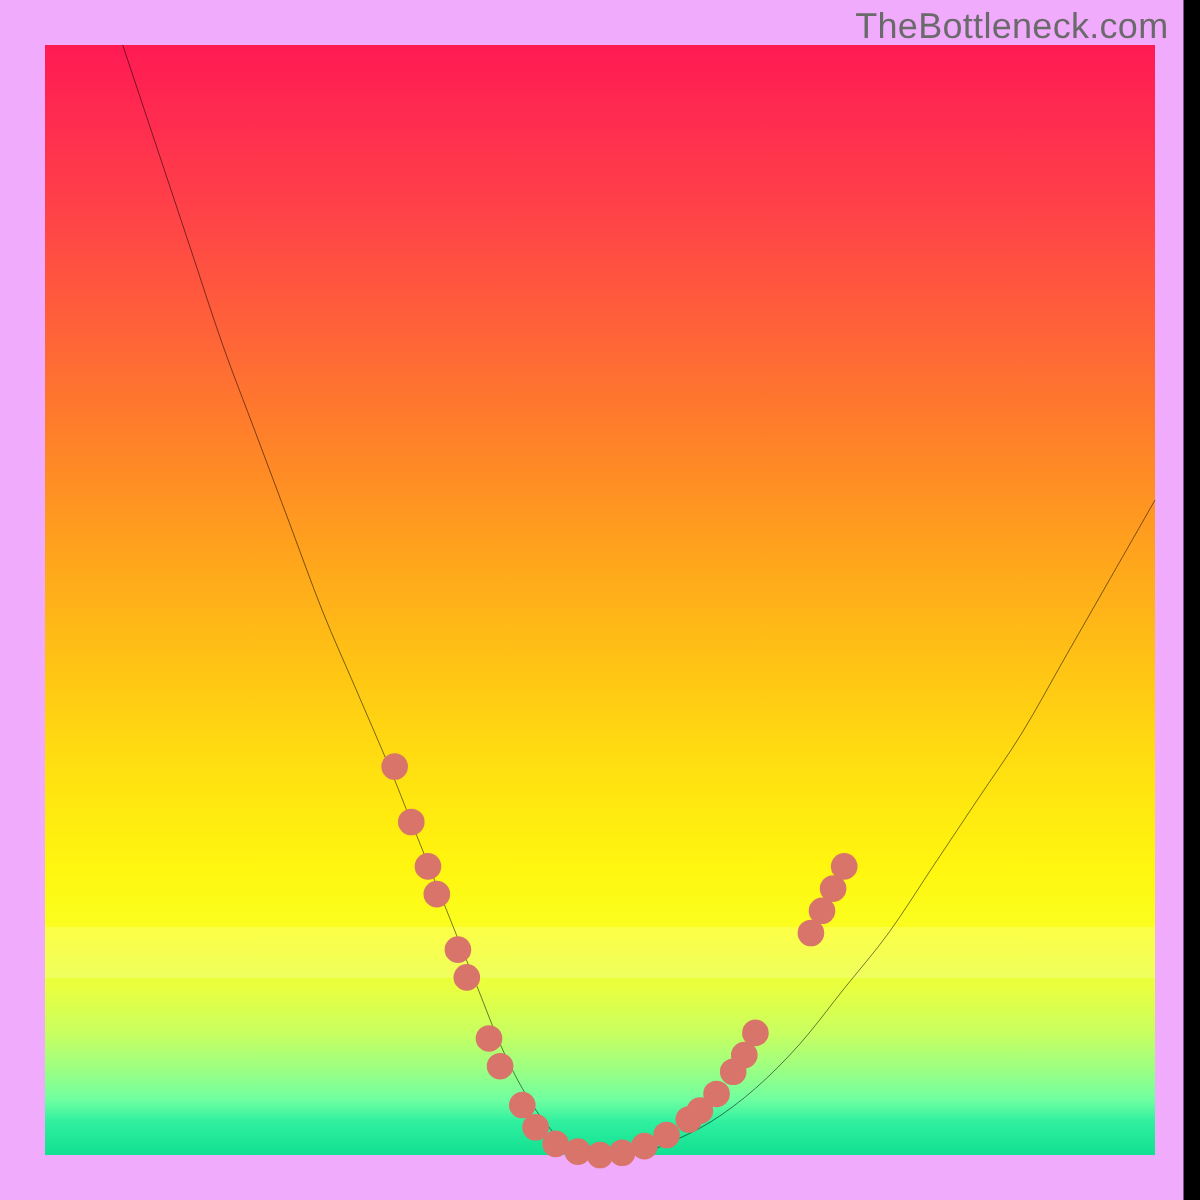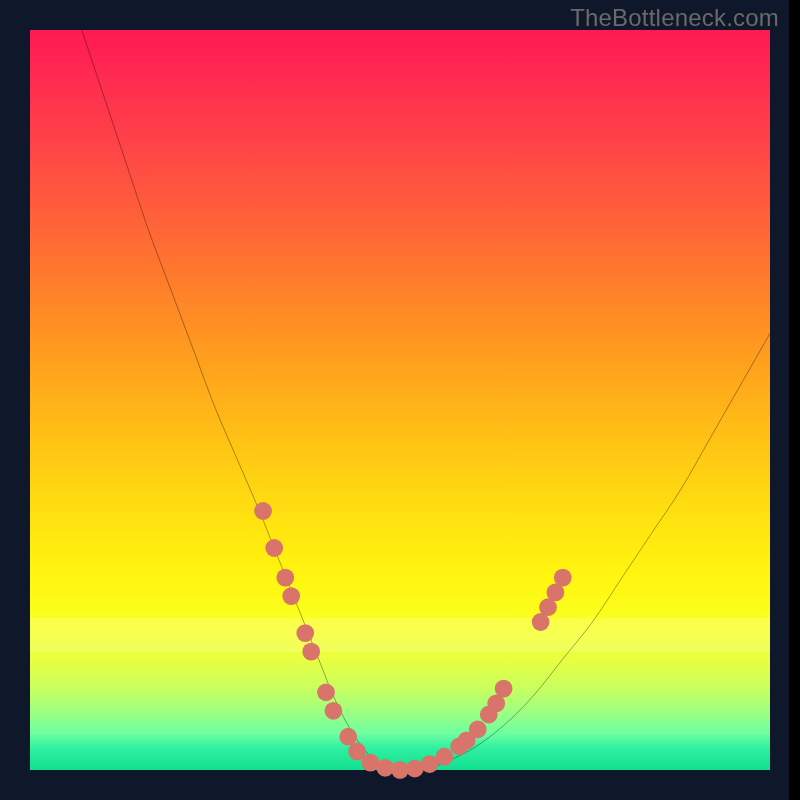--- a/index.html
+++ b/index.html
@@ -9,21 +9,21 @@
     height: 800px;
     background: #000;
     overflow: hidden;
   }
   .frame {
     position: absolute;
     left: 0;
     top: 0;
     width: 789px;
     height: 800px;
-    background: #0f172a;
+    background: #f0abfc;
   }
   .plot {
     position: absolute;
     left: 30px;
     top: 30px;
     width: 740px;
     height: 740px;
     
     background: linear-gradient(to bottom,
       #ff1a52 0%,

